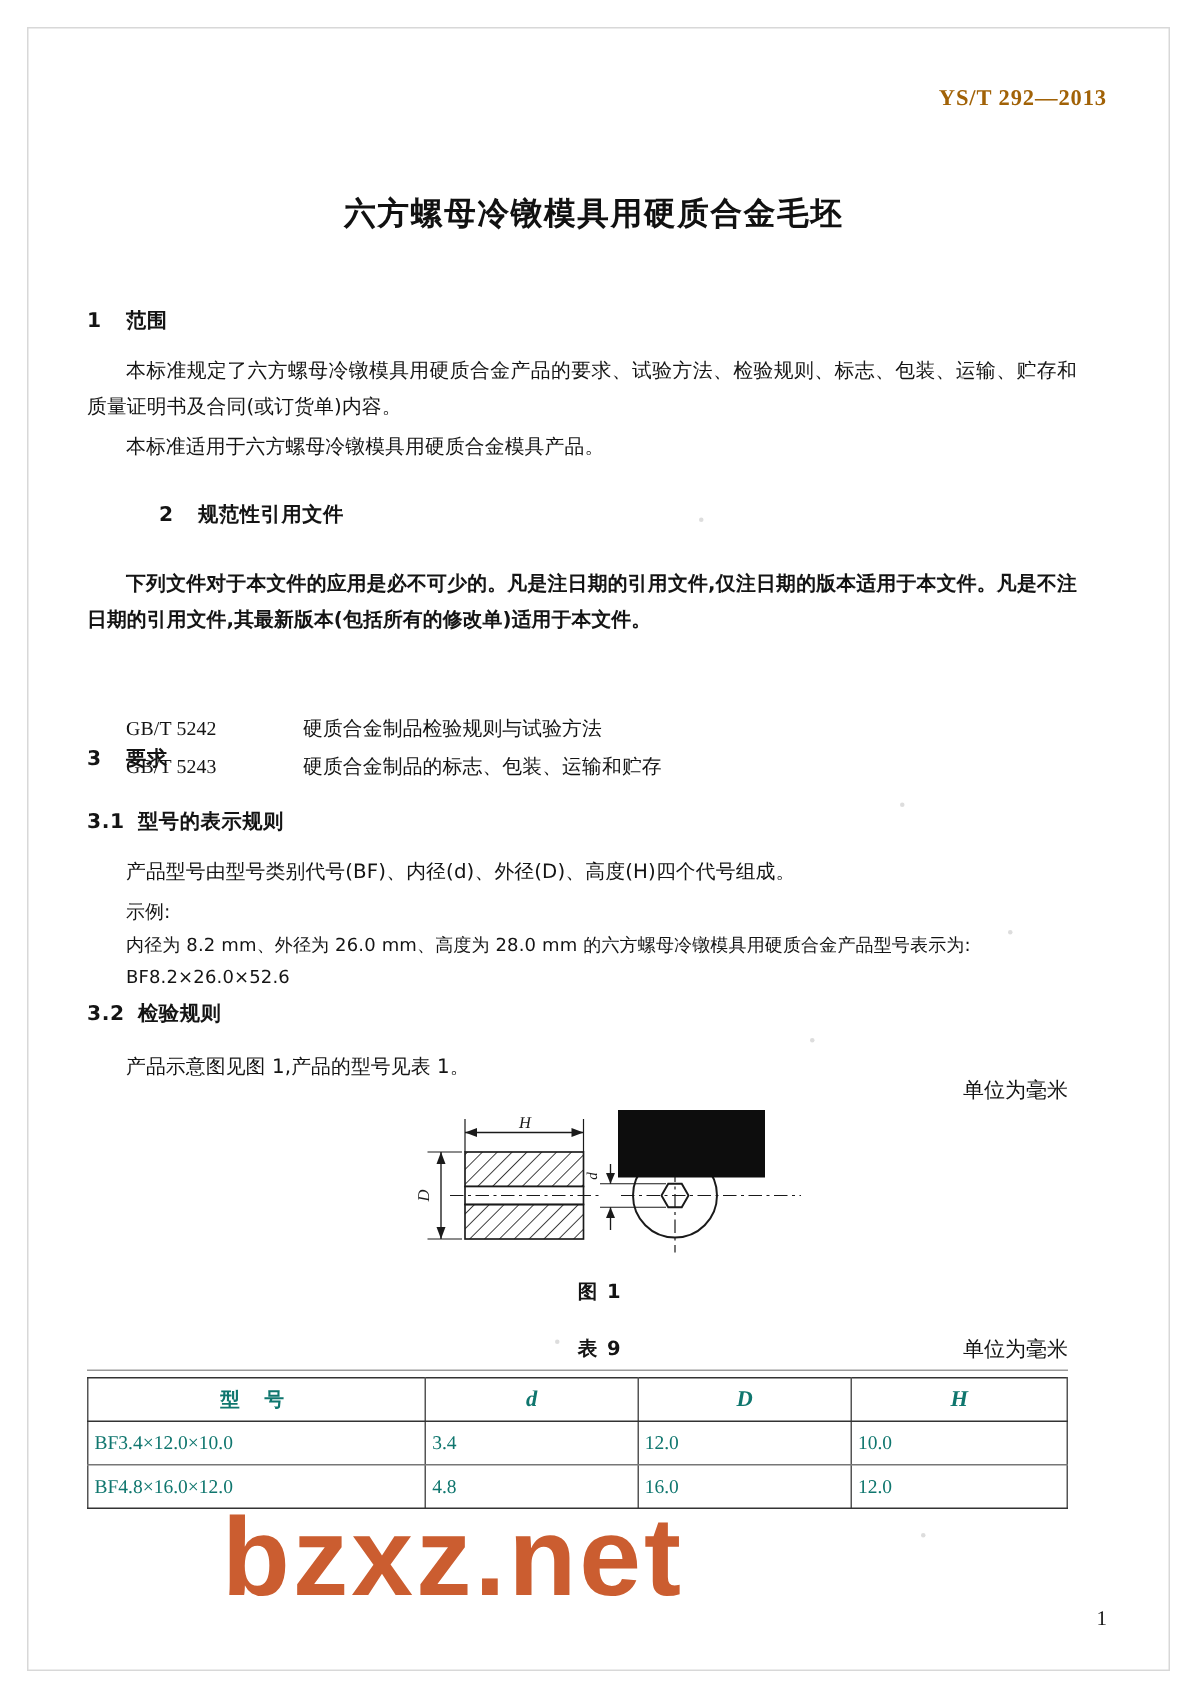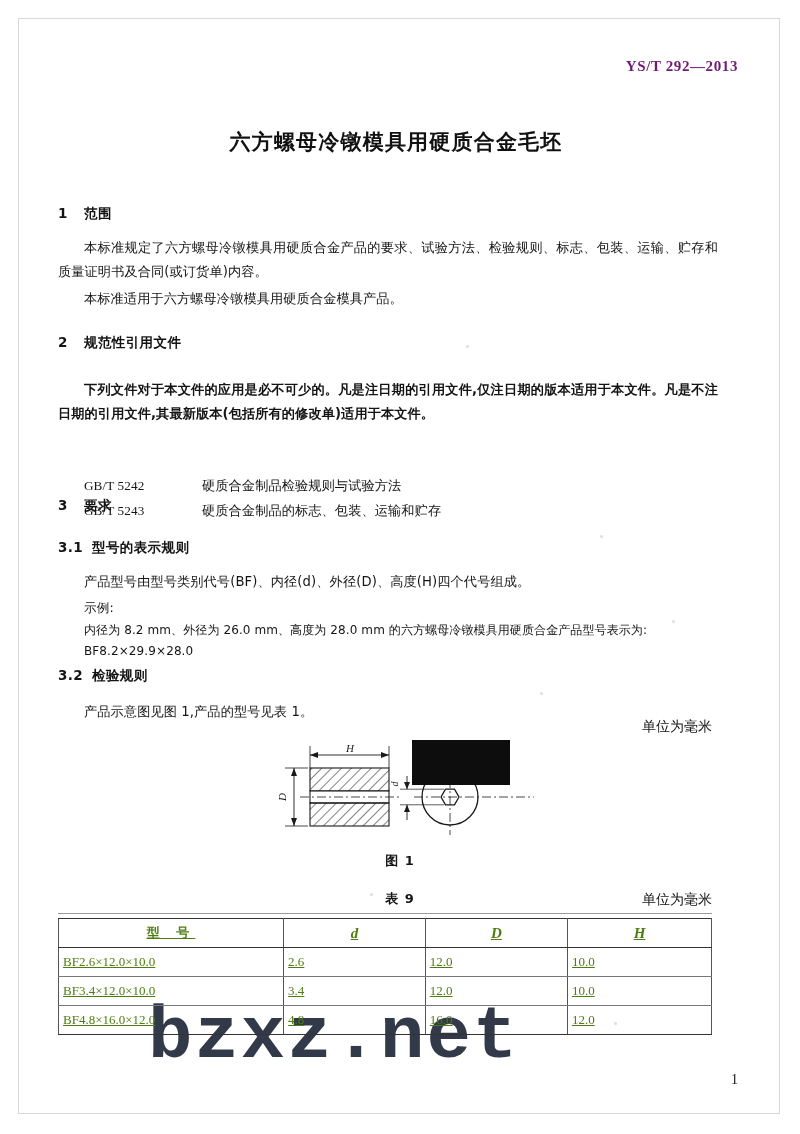--- a/index.html
+++ b/index.html
@@ -38,21 +38,21 @@
 
   
   #std-header {
     position: absolute;
     top: 58px;
     right: 62px;
     font-family: "Liberation Serif", "DejaVu Serif", serif;
     font-weight: bold;
     font-size: 15px;
     letter-spacing: 0.6px;
-    color: #701a75;
+    color: #a16207;
   }
 
   
   #doc-title {
     position: absolute;
     top: 128px;
     left: 0;
     width: 792px;
     text-align: center;
     font-family: "DejaVu Sans", "Liberation Sans", sans-serif;
@@ -161,23 +161,22 @@
   }
   #table-1 td, #table-1 th {
     border-left: 1px solid #555;
     border-right: 1px solid #555;
     border-top: 1px solid #777;
     border-bottom: 1px solid #777;
     height: 28px;
     vertical-align: middle;
     font-weight: normal;
     padding: 0 4px;
-    color: #4d7c0f;
+    color: #0f766e;
     background: transparent;
-    text-decoration: underline;
   }
   #table-1 thead th {
     border-top: 1.6px solid #333;
     border-bottom: 1.6px solid #333;
     font-family: "DejaVu Sans", "Liberation Sans", sans-serif;
     font-size: 13px;
     font-weight: bold;
   }
   #table-1 thead th.sym {
     font-family: "Liberation Serif", "DejaVu Serif", serif;
@@ -202,25 +201,25 @@
     width: 654px;
     height: 1px;
     background: #9a9a9a;
   }
 
   
   #watermark {
     position: absolute;
     left: 148px;
     top: 995px;
-    font-family: Liberation Mono, monospace;
+    font-family: Liberation Sans, sans-serif;
     font-weight: bold;
     font-size: 74px;
     letter-spacing: 2px;
-    color: #0f172a;
+    color: #c2410c;
     opacity: 0.85;
     pointer-events: none;
     white-space: nowrap;
   }
 
   
   #page-number {
     position: absolute;
     right: 62px;
     top: 1072px;
@@ -251,21 +250,21 @@
 
   <div id="doc-title">六方螺母冷镦模具用硬质合金毛坯</div>
 
   <div class="clause-head" style="top:205px;">
     <span class="num">1</span><span>范围</span>
   </div>
 
   <div class="para indent" style="top:236px;">本标准规定了六方螺母冷镦模具用硬质合金产品的要求、试验方法、检验规则、标志、包装、运输、贮存和质量证明书及合同(或订货单)内容。</div>
   <div class="para indent" style="top:287px;">本标准适用于六方螺母冷镦模具用硬质合金模具产品。</div>
 
-  <div class="clause-head" style="top:334px;">
+  <div class="clause-head" style="top:334px;margin-left:48px;">
     <span class="num">2</span><span>规范性引用文件</span>
   </div>
 
   <div class="para indent" style="top:378px;font-weight:bold;">下列文件对于本文件的应用是必不可少的。凡是注日期的引用文件,仅注日期的版本适用于本文件。凡是不注日期的引用文件,其最新版本(包括所有的修改单)适用于本文件。</div>
 
   <div class="ref-line" style="top:437px;">
     <span class="code">GB/T 5242</span><span>硬质合金制品检验规则与试验方法</span>
   </div>
   <div class="ref-line" style="top:462px;">
     <span class="code">GB/T 5243</span><span>硬质合金制品的标志、包装、运输和贮存</span>
@@ -276,21 +275,21 @@
   </div>
 
   <div class="clause-head sub" style="top:539px;">
     <span class="num">3.1</span><span>型号的表示规则</span>
   </div>
 
   <div class="para indent" style="top:570px;">产品型号由型号类别代号(BF)、内径(d)、外径(D)、高度(H)四个代号组成。</div>
 
   <div class="small-note" style="top:600px; font-size:12.6px;">示例:</div>
   <div class="small-note" style="top:622px;">内径为 8.2 mm、外径为 26.0 mm、高度为 28.0 mm 的六方螺母冷镦模具用硬质合金产品型号表示为:</div>
-  <div class="small-note" style="top:644px;">BF8.2×29.9×28.0</div>
+  <div class="small-note" style="top:644px;">BF8.2×26.0×52.6</div>
 
   <div class="clause-head sub" style="top:667px;">
     <span class="num">3.2</span><span>检验规则</span>
   </div>
 
   <div class="para indent" style="top:700px;">产品示意图见图 1,产品的型号见表 1。</div>
 
   <div class="unit-note" style="top:718px;">单位为毫米</div>
 
   <div id="figure-1">
@@ -360,26 +359,20 @@
   <table id="table-1">
     <thead>
       <tr>
         <th class="col-model head-spacing">型  号</th>
         <th class="col-d sym">d</th>
         <th class="col-D sym">D</th>
         <th class="col-H sym">H</th>
       </tr>
     </thead>
     <tbody>
-      <tr>
-        <td>BF2.6×12.0×10.0</td>
-        <td>2.6</td>
-        <td>12.0</td>
-        <td>10.0</td>
-      </tr>
       <tr>
         <td>BF3.4×12.0×10.0</td>
         <td>3.4</td>
         <td>12.0</td>
         <td>10.0</td>
       </tr>
       <tr>
         <td>BF4.8×16.0×12.0</td>
         <td>4.8</td>
         <td>16.0</td>

